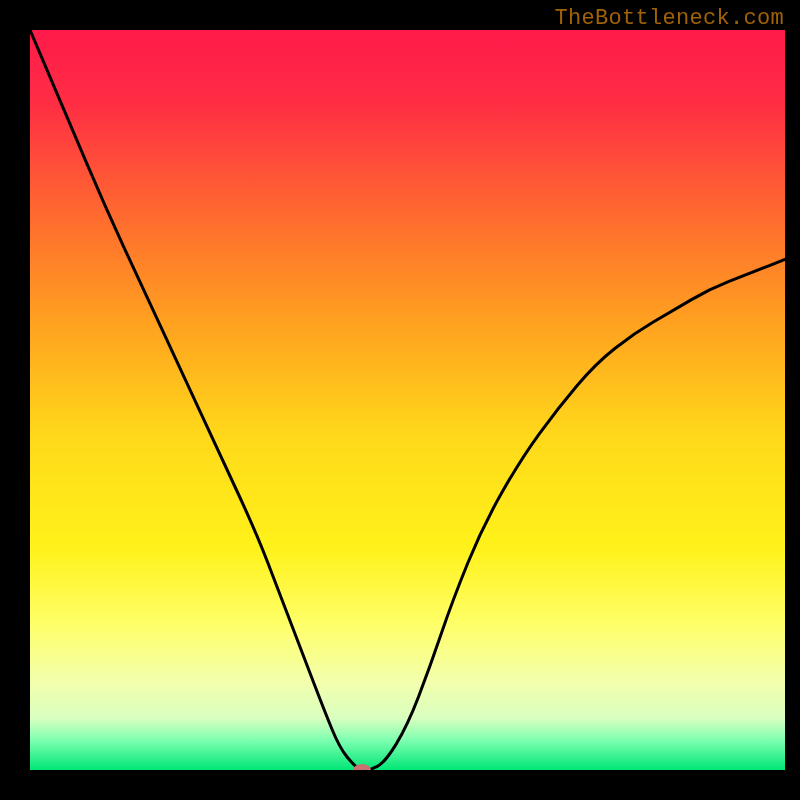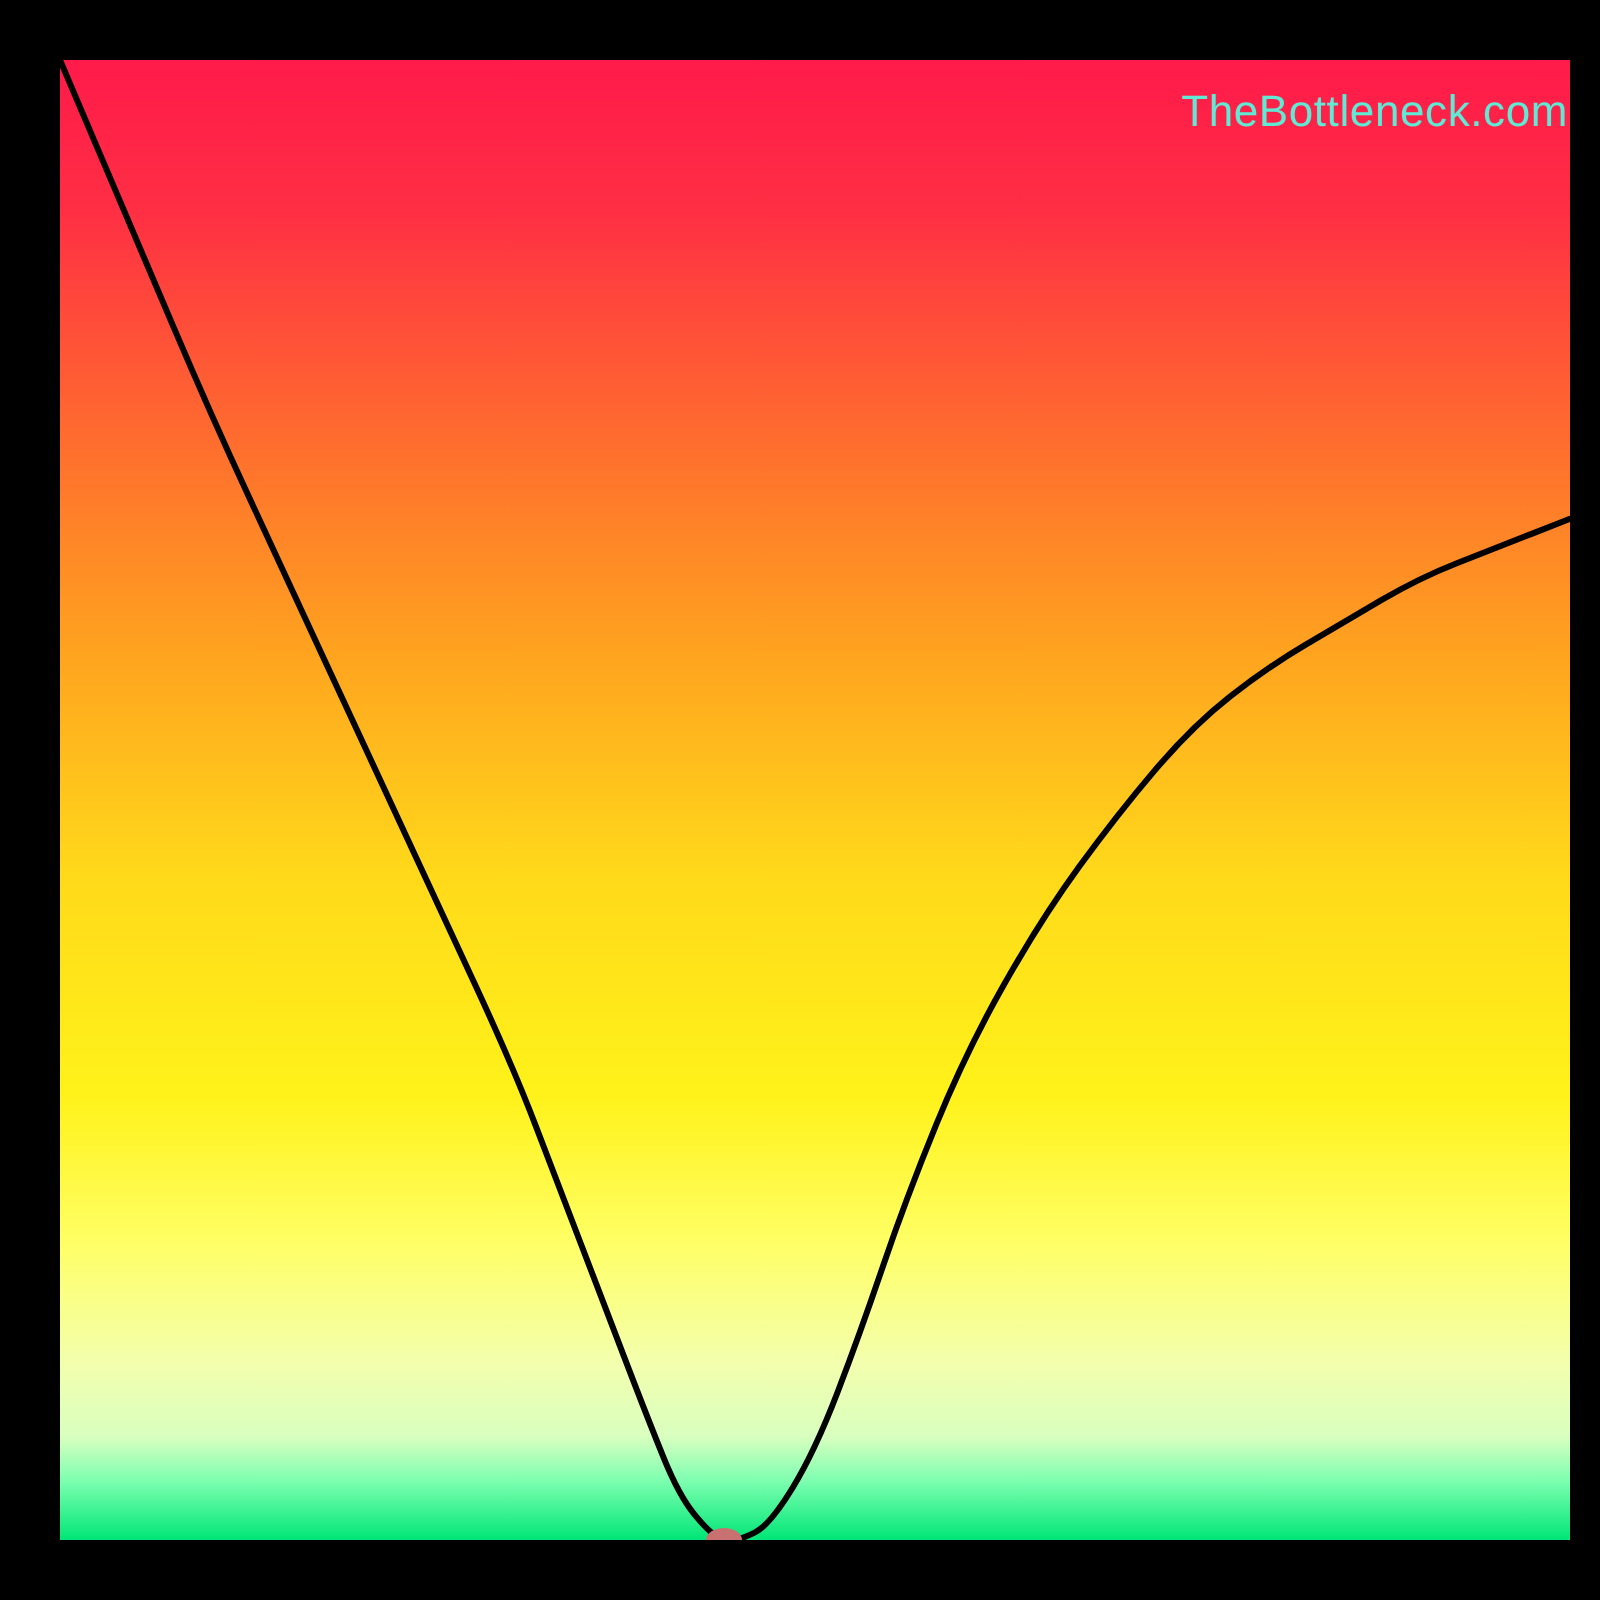--- a/index.html
+++ b/index.html
@@ -29,26 +29,25 @@
     position: absolute;
     left: 0;
     top: 0;
     width: 100%;
     height: 100%;
   }
   .watermark {
     position: absolute;
     top: 6px;
     right: 16px;
-    color: #5eead4;
+    color: #a16207;
     font-size: 22px;
     font-weight: 500;
-    font-family: Liberation Sans, sans-serif;
+    font-family: Liberation Mono, monospace;
     letter-spacing: 0.3px;
-    margin-top: 37px;
   }
   .curve-svg {
     position: absolute;
     left: 0;
     top: 0;
     width: 100%;
     height: 100%;
   }
   .marker {
     position: absolute;

